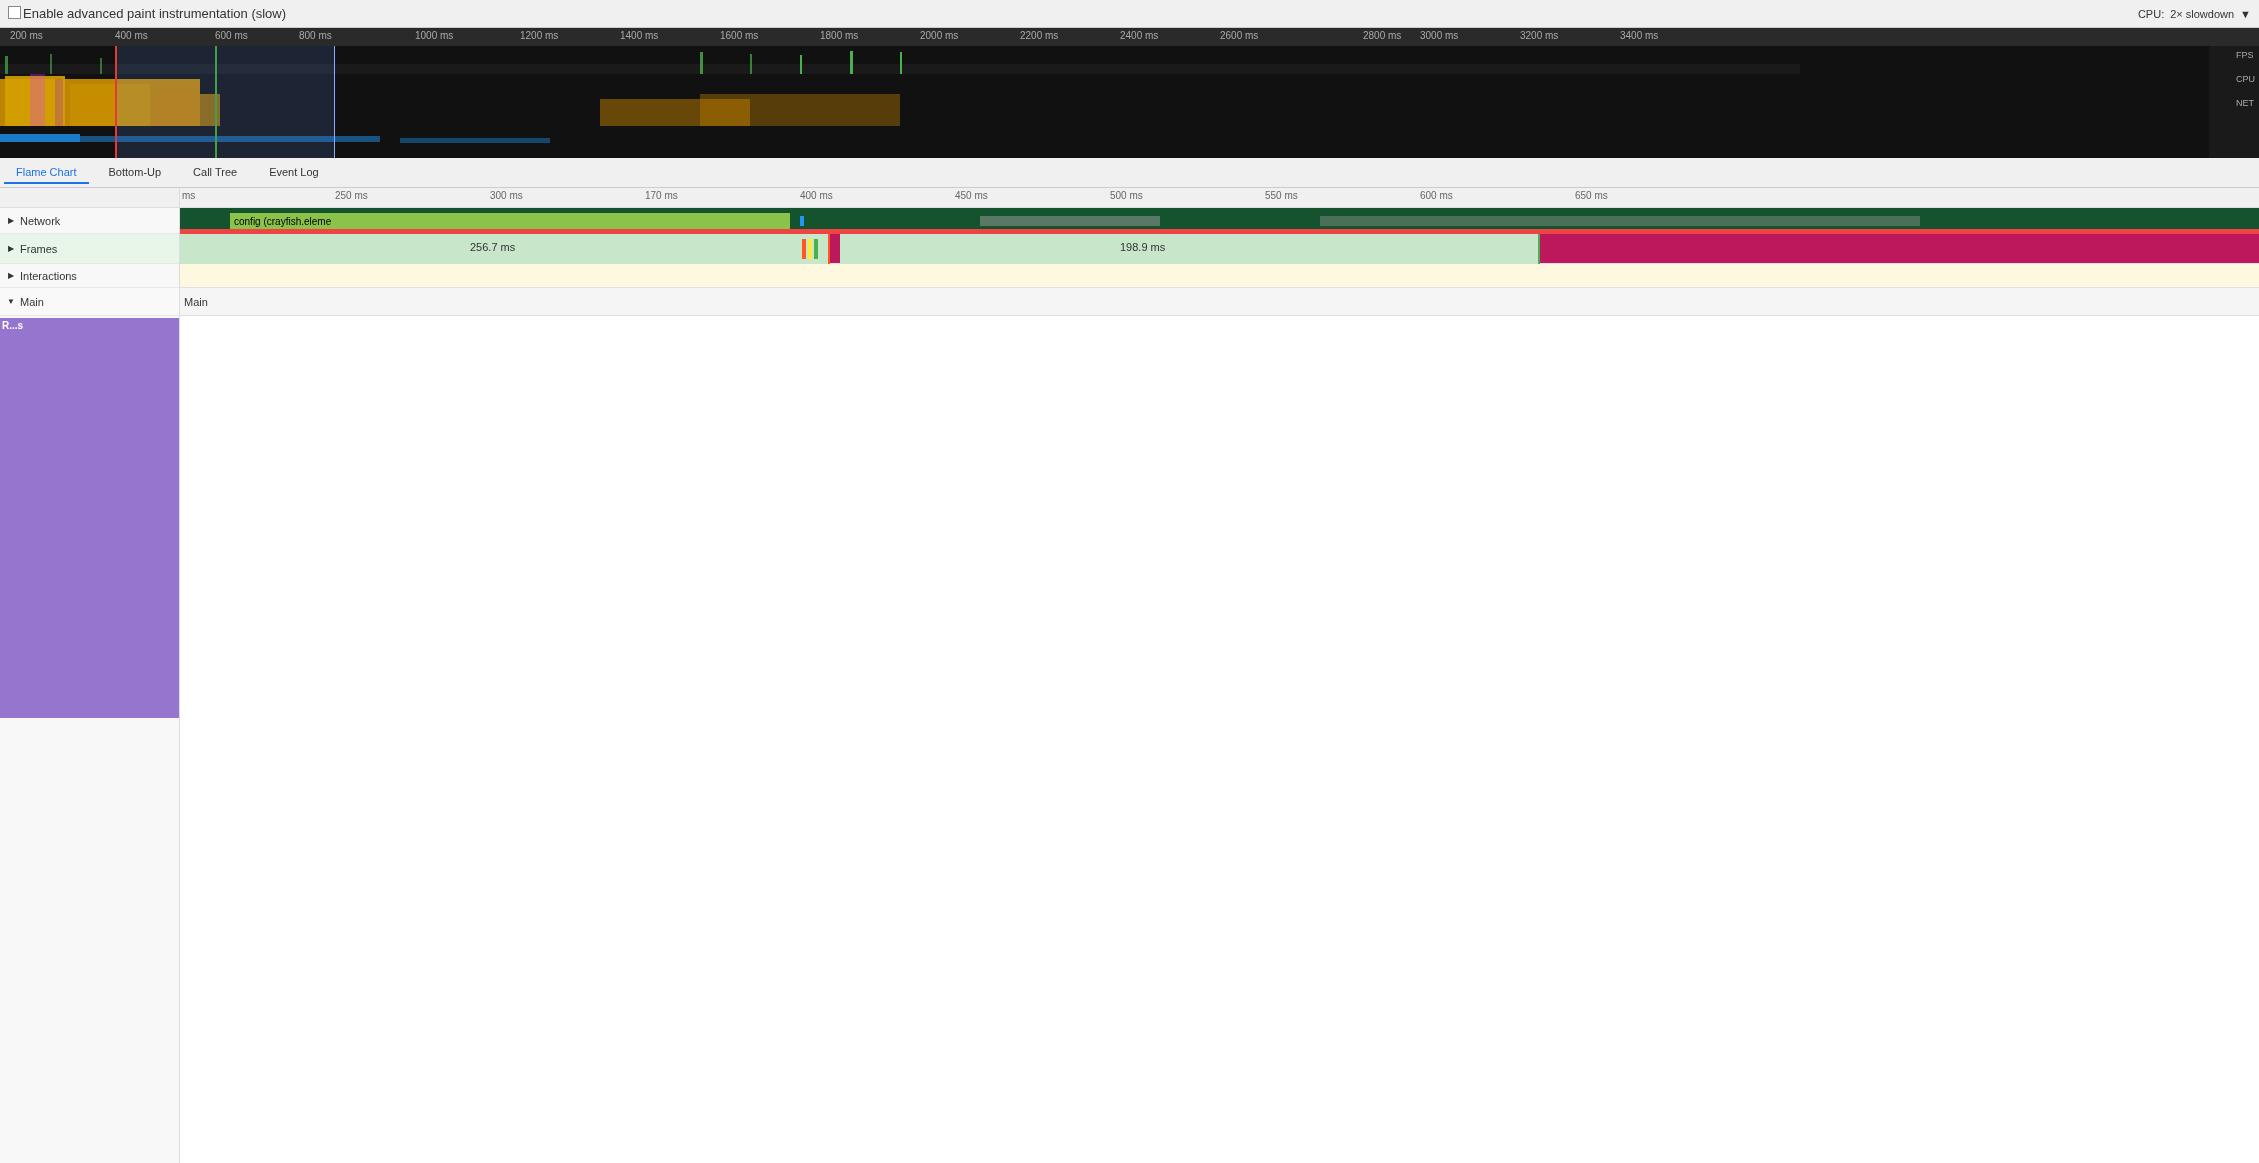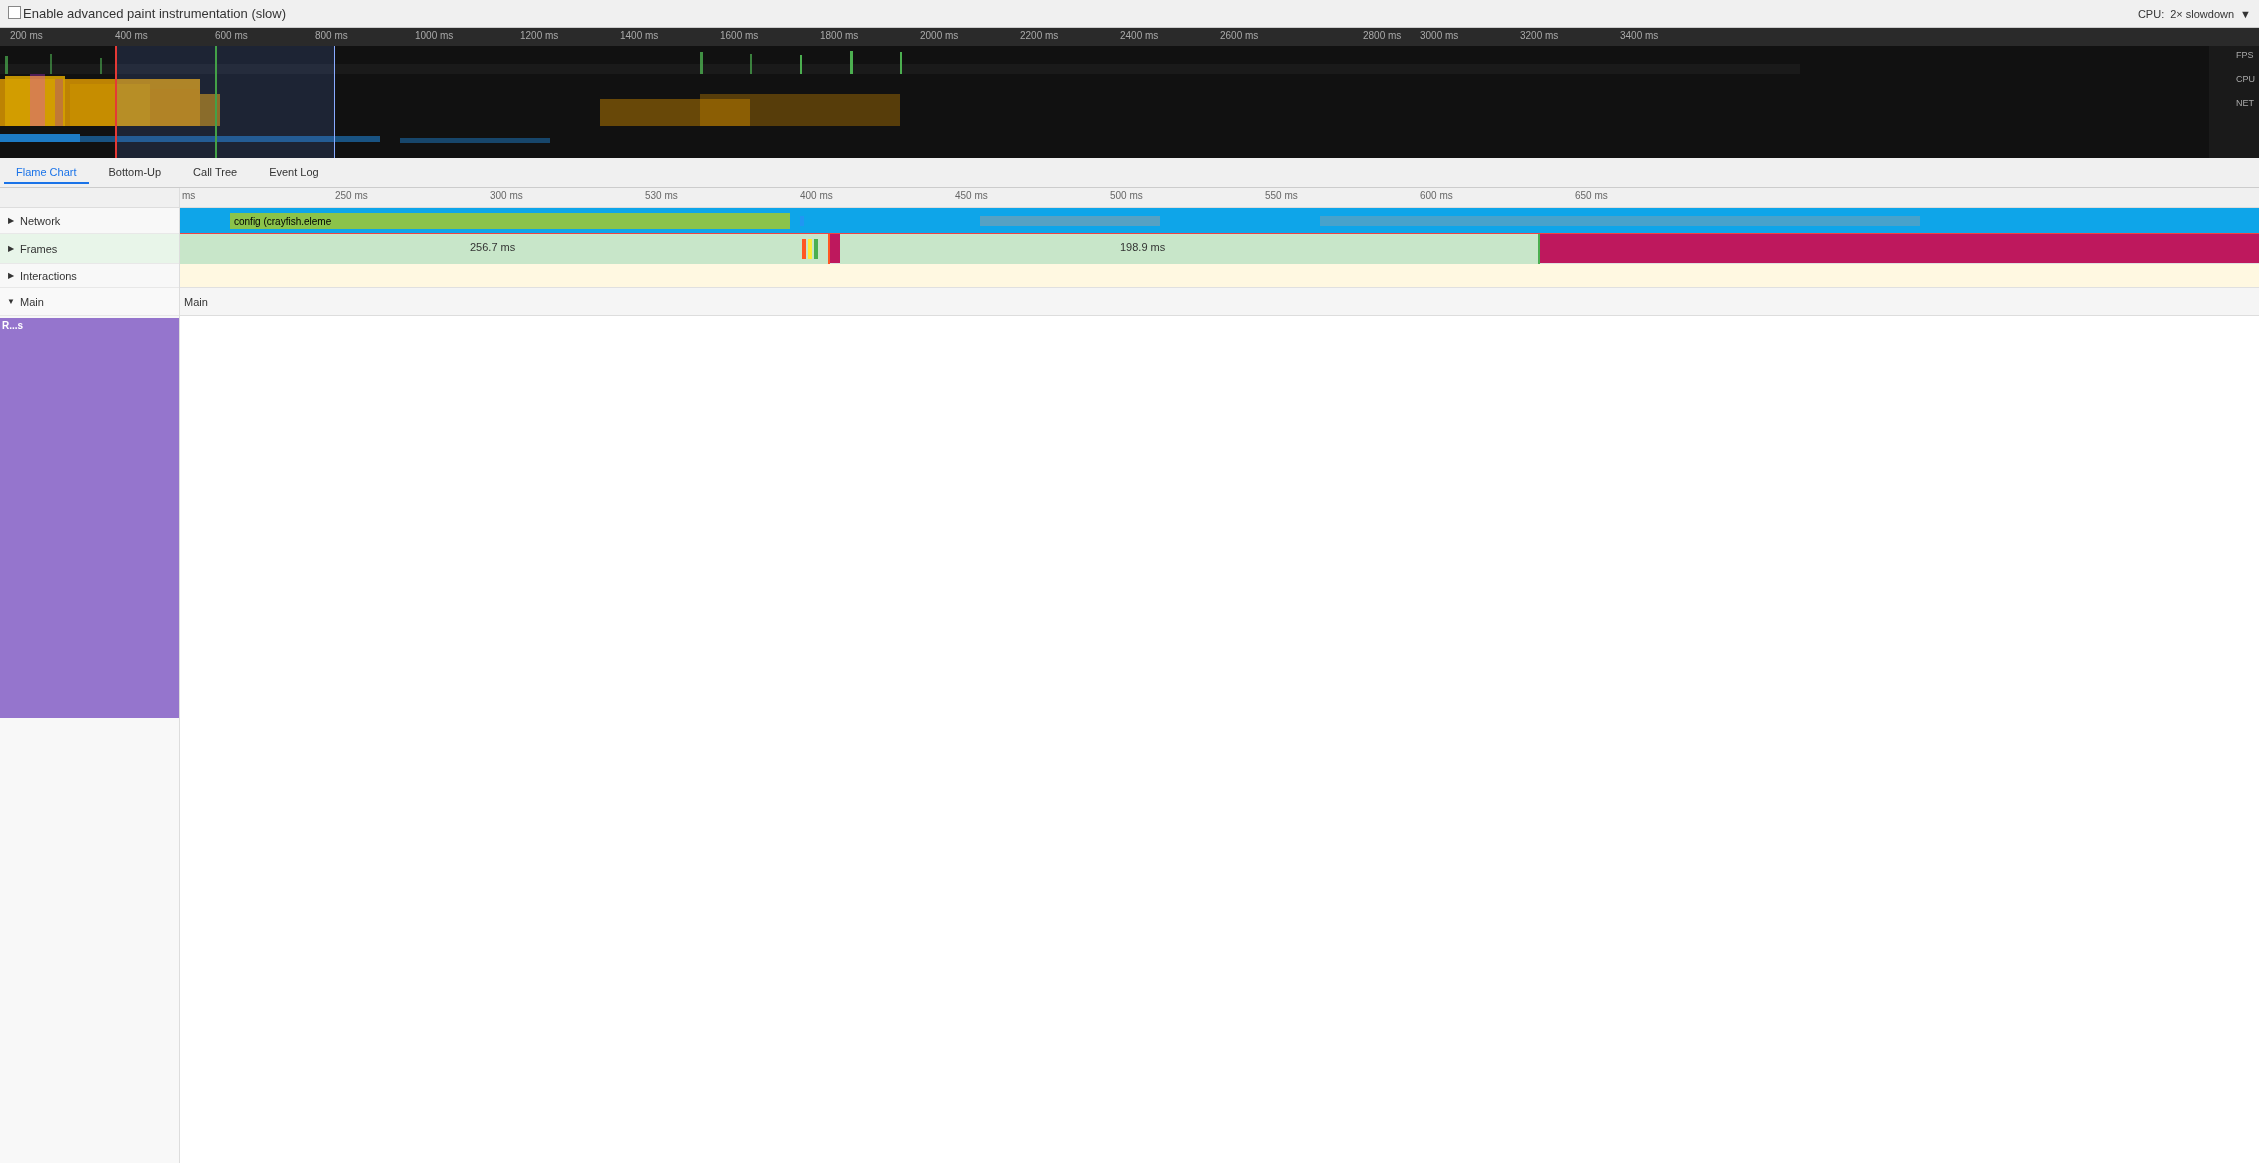--- a/index.html
+++ b/index.html
@@ -153,21 +153,21 @@
     <span style="cursor:pointer;">▼</span>
   </div>
 </div>
 
 <div class="timeline-overview">
 
   <div class="timeline-ruler" style="height:18px; background:#2a2a2a; position:relative;">
     <span class="ruler-tick" style="left:10px;">200 ms</span>
     <span class="ruler-tick" style="left:115px;">400 ms</span>
     <span class="ruler-tick" style="left:215px;">600 ms</span>
-    <span class="ruler-tick" style="left:315px;">800 ms</span>
+    <span class="ruler-tick" style="left:299px;">800 ms</span>
     <span class="ruler-tick" style="left:415px;">1000 ms</span>
     <span class="ruler-tick" style="left:520px;">1200 ms</span>
     <span class="ruler-tick" style="left:620px;">1400 ms</span>
     <span class="ruler-tick" style="left:720px;">1600 ms</span>
     <span class="ruler-tick" style="left:820px;">1800 ms</span>
     <span class="ruler-tick" style="left:920px;">2000 ms</span>
     <span class="ruler-tick" style="left:1020px;">2200 ms</span>
     <span class="ruler-tick" style="left:1120px;">2400 ms</span>
     <span class="ruler-tick" style="left:1220px;">2600 ms</span>
     <span class="ruler-tick" style="left:1320px;margin-left:43px;">2800 ms</span>
@@ -270,32 +270,32 @@
       <span style="color:white; font-size:10px; font-weight:bold;">R...s</span>
     </div>
   </div>
 
   <div class="main-content">
 
     <div class="time-ruler-main">
       <span class="time-tick" style="left:2px;">ms</span>
       <span class="time-tick" style="left:155px;">250 ms</span>
       <span class="time-tick" style="left:310px;">300 ms</span>
-      <span class="time-tick" style="left:465px;">530 ms</span>
+      <span class="time-tick" style="left:465px;">170 ms</span>
       <span class="time-tick" style="left:620px;">400 ms</span>
       <span class="time-tick" style="left:775px;">450 ms</span>
       <span class="time-tick" style="left:930px;">500 ms</span>
       <span class="time-tick" style="left:1085px;">550 ms</span>
       <span class="time-tick" style="left:1240px;">600 ms</span>
       <span class="time-tick" style="left:1395px;">650 ms</span>
     </div>
 
     <div class="flame-content" style="position:relative;">
 
-      <div style="height:26px; background:#0ea5e9; border-bottom:1px solid #ef4444; position:relative;">
+      <div style="height:26px; background:#14532d; border-bottom:5px solid #ef4444; position:relative;">
         <div style="position:absolute; left:50px; top:5px; width:560px; height:16px; background:#8bc34a; display:flex; align-items:center; padding:0 4px; font-size:10px;">
           <span>config (crayfish.eleme</span>
         </div>
 
         <div style="position:absolute; left:620px; top:8px; width:4px; height:10px; background:#2196f3;"></div>
         <div style="position:absolute; left:800px; top:8px; width:180px; height:10px; background:#9e9e9e; opacity:0.5;"></div>
         <div style="position:absolute; left:1140px; top:8px; width:600px; height:10px; background:#9e9e9e; opacity:0.4;"></div>
       </div>
 
       <div style="height:30px; background:#be185d; border-bottom:1px solid #e0e0e0; position:relative;">

